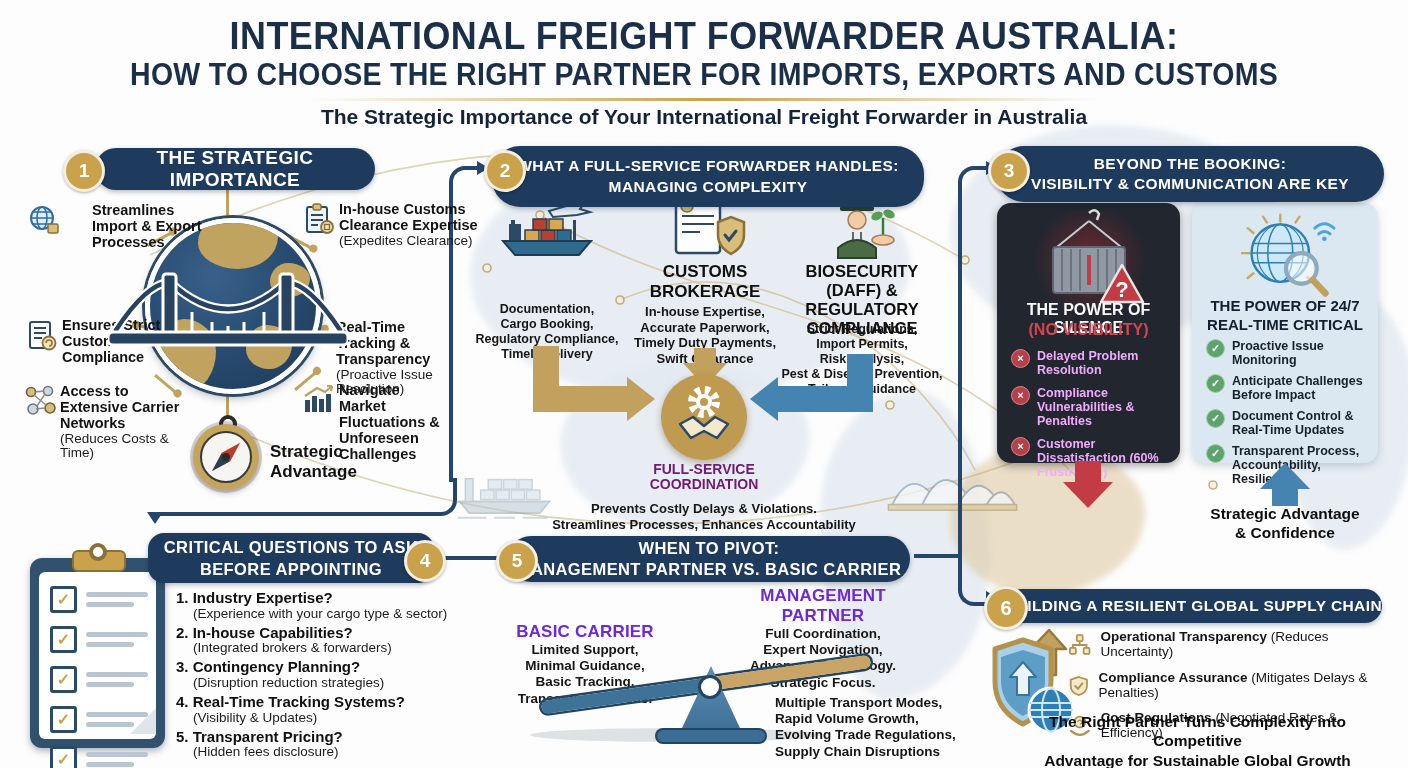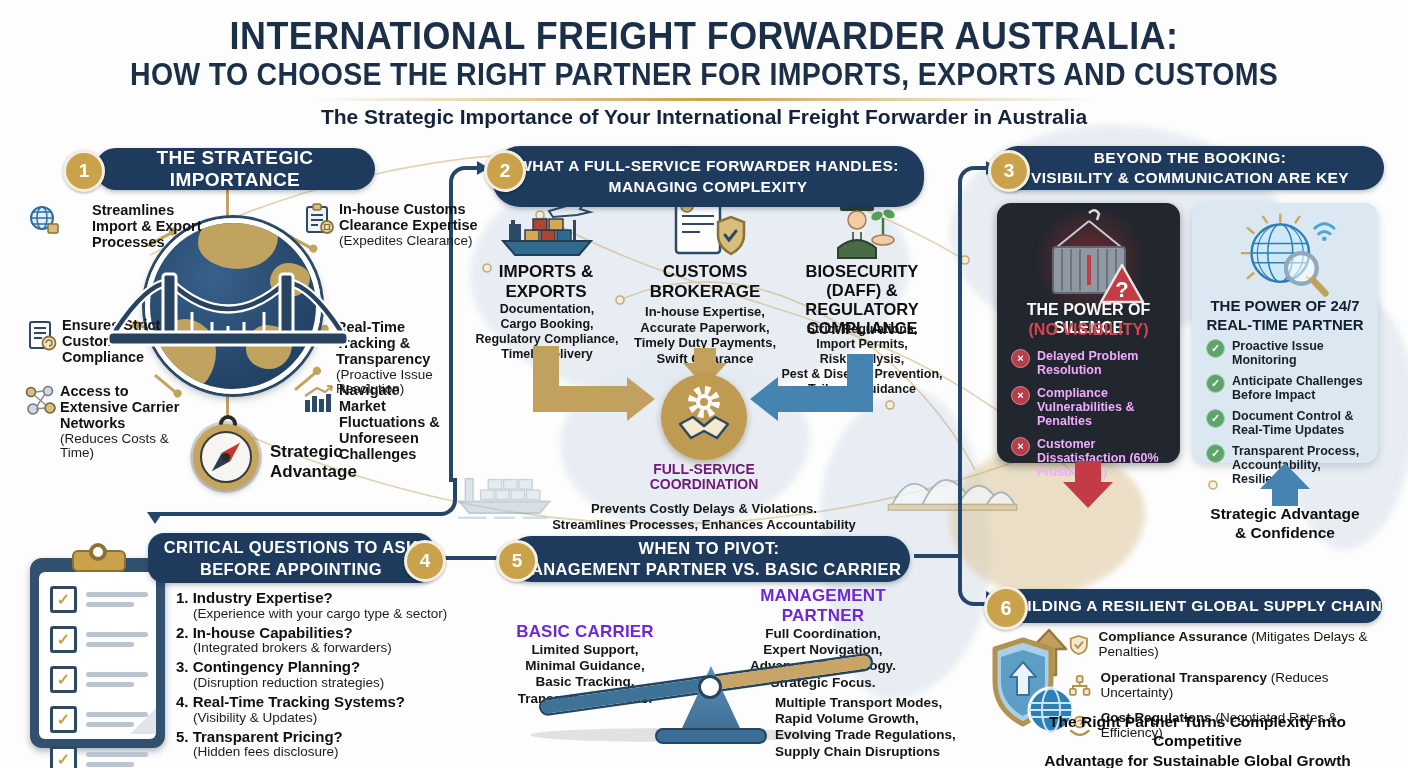--- a/index.html
+++ b/index.html
@@ -264,21 +264,20 @@
     <rect x="20" y="14" width="34" height="5" rx="2" fill="#24402a"></rect>
     <circle cx="37" cy="28" r="9" fill="#f2cda4" stroke="#a8795a" stroke-width="1.5"></circle>
     <path d="M18,56 q19,-16 38,0 v10 h-38 z" fill="#4b6b46" stroke="#2c4231" stroke-width="2"></path>
     <path d="M33,40 v10 M41,40 v10" stroke="#2c4231" stroke-width="1.5"></path>
     <path d="M63,26 v18" stroke="#3c7a3c" stroke-width="2.5"></path>
     <ellipse cx="57" cy="24" rx="6" ry="4" fill="#55a055" transform="rotate(-25 57 24)"></ellipse>
     <ellipse cx="69" cy="22" rx="6" ry="4" fill="#55a055" transform="rotate(25 69 22)"></ellipse>
     <ellipse cx="63" cy="48" rx="11" ry="5" fill="#f2cda4" stroke="#a8795a" stroke-width="1.5"></ellipse>
   </svg>
 
-  <div class="abs ctr b" style="left:470px;top:262px;width:152px;font-size:17px;line-height:1.15;color:#0f0f0f;z-index:2;">IMPORTS &amp; EXPORTS</div>
   <div class="abs ctr seg-body pre" style="left:463px;top:302px;width:168px;font-size:12.5px;z-index:2;">Documentation,
 Cargo Booking,
 Regulatory Compliance,
 Timely Delivery</div>
   <div class="abs ctr b" style="left:630px;top:262px;width:150px;font-size:17px;line-height:1.15;color:#0f0f0f;z-index:2;">CUSTOMS BROKERAGE</div>
   <div class="abs ctr seg-body pre" style="left:620px;top:304px;width:170px;font-size:13px;z-index:2;">In-house Expertise,
 Accurate Paperwork,
 Timely Duty Payments,
 Swift Clearance</div>
   <div class="abs ctr b" style="left:778px;top:262px;width:168px;font-size:16.5px;line-height:1.15;color:#0f0f0f;z-index:2;">BIOSECURITY (DAFF) &amp; REGULATORY COMPLIANCE</div>
@@ -307,21 +306,21 @@
   <div class="abs ctr b" style="left:628px;top:462px;width:152px;font-size:14px;line-height:1.1;color:#701a75;z-index:2;">
     <div>FULL-SERVICE</div>
     <div>COORDINATION</div>
   </div>
   <div class="abs ctr seg-body" style="left:548px;top:501px;width:312px;font-size:13px;z-index:2;">
     <div>Prevents Costly Delays &amp; Violations.</div>
     <div>Streamlines Processes, Enhances Accountability</div>
   </div>
 
   <div class="numc" style="left:988px;top:150px;width:36px;height:36px;font-size:19px;">3</div>
-  <div class="pill" style="left:996px;top:146px;width:388px;height:44px;font-size:15.5px;line-height:1.3;">
+  <div class="pill" style="left:996px;top:146px;width:388px;height:56px;font-size:15.5px;line-height:1.3;">
     <span>BEYOND THE BOOKING:</span>
       <span>VISIBILITY &amp; COMMUNICATION ARE KEY</span>
   </div>
 
   <div class="panel-dark" style="left:997px;top:203px;width:183px;height:260px;z-index:2;">
     <div class="abs" style="left:28px;top:8px;width:130px;height:100px;background:radial-gradient(circle,rgba(190,45,45,.5),rgba(190,45,45,0) 70%);"></div>
     <svg class="abs" style="left:32px;top:6px;width:120px;height:100px;" viewBox="0 0 120 100">
       <path d="M60,4 q6,-6 10,1 l-2,6" stroke="#d8dde2" stroke-width="2.5" fill="none"></path>
       <path d="M60,12 L28,38 M60,12 L92,38" stroke="#c8cdd3" stroke-width="2"></path>
       <rect x="24" y="38" width="72" height="46" rx="3" fill="#8f98a3" stroke="#5f6771" stroke-width="2"></rect>
@@ -359,21 +358,21 @@
       <ellipse cx="48" cy="46" rx="13" ry="30" fill="none" stroke="#2e7fb5" stroke-width="1.6"></ellipse>
       <ellipse cx="48" cy="46" rx="24" ry="30" fill="none" stroke="#2e7fb5" stroke-width="1.2"></ellipse>
       <path d="M19,36 h58 M19,56 h58 M18,46 h60" stroke="#2e7fb5" stroke-width="1.6"></path>
       <path d="M84,20 q10,-9 20,0 M88,26 q6,-5 12,0" stroke="#49a6d8" stroke-width="3" fill="none" stroke-linecap="round"></path>
       <circle cx="94" cy="31" r="2.4" fill="#49a6d8"></circle>
       <circle cx="70" cy="62" r="16" fill="rgba(255,255,255,.55)" stroke="#8fa9bd" stroke-width="4.5"></circle>
       <path d="M82,74 L95,88" stroke="#c2a05e" stroke-width="7" stroke-linecap="round"></path>
     </svg>
     <div class="abs ctr b" style="left:6px;top:94px;width:174px;font-size:15px;line-height:1.25;color:#10202e;">
       <div>THE POWER OF 24/7</div>
-      <div>REAL-TIME PARTNER</div>
+      <div>REAL-TIME CRITICAL</div>
     </div>
     <div class="abs" style="left:14px;top:136px;width:162px;">
       <div class="bullet" style="margin-bottom:7px;">
           <span class="bc">✓</span>
           <span class="btxt-d">Proactive Issue Monitoring</span>
         </div>
       <div class="bullet" style="margin-bottom:7px;">
           <span class="bc">✓</span>
           <span class="btxt-d">Anticipate Challenges Before Impact</span>
         </div>
@@ -499,33 +498,33 @@
     <path d="M38,24 L60,31 V55 C60,73 49,84 38,90 C27,84 16,73 16,55 V31 Z" fill="#5d9ec7"></path>
     <path d="M38,36 l13,15 h-7 v18 h-12 v-18 h-7 z" fill="#eaf4fa" stroke="#3a7299" stroke-width="2" stroke-linejoin="round"></path>
     <circle cx="66" cy="84" r="22" fill="#2d7fb5" stroke="#ffffff" stroke-width="3"></circle>
     <ellipse cx="66" cy="84" rx="9" ry="22" fill="none" stroke="#cfe7f4" stroke-width="2"></ellipse>
     <path d="M45,77 h42 M45,91 h42 M44,84 h44" stroke="#cfe7f4" stroke-width="2"></path>
   </svg>
 
   <div class="abs" style="left:1068px;top:630px;width:330px;z-index:2;">
     <div class="s6row">
       <svg width="24" height="24" viewBox="0 0 24 24">
-          <path d="M12,2 l9,3 v7 c0,6 -5,9 -9,10 c-4,-1 -9,-4 -9,-10 v-7 z" fill="#f3e9cf" stroke="#b3924d" stroke-width="2"></path>
-          <path d="M8,12 l3,3 5,-6" stroke="#b3924d" stroke-width="2.2" fill="none" stroke-linecap="round"></path>
-        </svg>
-      <div class="s6txt"><span class="b">Compliance Assurance</span><span> (Mitigates Delays &amp; Penalties)</span></div>
-    </div>
-    <div class="s6row">
-      <svg width="24" height="24" viewBox="0 0 24 24">
           <rect x="9" y="2" width="6" height="6" rx="1" fill="#f3e9cf" stroke="#b3924d" stroke-width="1.8"></rect>
           <rect x="2" y="15" width="6" height="6" rx="1" fill="#f3e9cf" stroke="#b3924d" stroke-width="1.8"></rect>
           <rect x="16" y="15" width="6" height="6" rx="1" fill="#f3e9cf" stroke="#b3924d" stroke-width="1.8"></rect>
           <path d="M12,8 v4 M5,15 v-3 h14 v3" stroke="#b3924d" stroke-width="1.8" fill="none"></path>
         </svg>
       <div class="s6txt"><span class="b">Operational Transparency</span><span> (Reduces Uncertainty)</span></div>
+    </div>
+    <div class="s6row">
+      <svg width="24" height="24" viewBox="0 0 24 24">
+          <path d="M12,2 l9,3 v7 c0,6 -5,9 -9,10 c-4,-1 -9,-4 -9,-10 v-7 z" fill="#f3e9cf" stroke="#b3924d" stroke-width="2"></path>
+          <path d="M8,12 l3,3 5,-6" stroke="#b3924d" stroke-width="2.2" fill="none" stroke-linecap="round"></path>
+        </svg>
+      <div class="s6txt"><span class="b">Compliance Assurance</span><span> (Mitigates Delays &amp; Penalties)</span></div>
     </div>
     <div class="s6row">
       <svg width="24" height="24" viewBox="0 0 24 24">
           <circle cx="12" cy="8" r="5.5" fill="#f3e9cf" stroke="#b3924d" stroke-width="1.8"></circle>
           <path d="M10,8 a2,2 0 1 1 2,2" stroke="#b3924d" stroke-width="1.4" fill="none"></path>
           <path d="M3,17 q9,8 18,0" stroke="#b3924d" stroke-width="2.2" fill="none" stroke-linecap="round"></path>
         </svg>
       <div class="s6txt"><span class="b">Cost Regulations</span><span> (Negotiated Rates &amp; Efficiency)</span></div>
     </div>
   </div>

